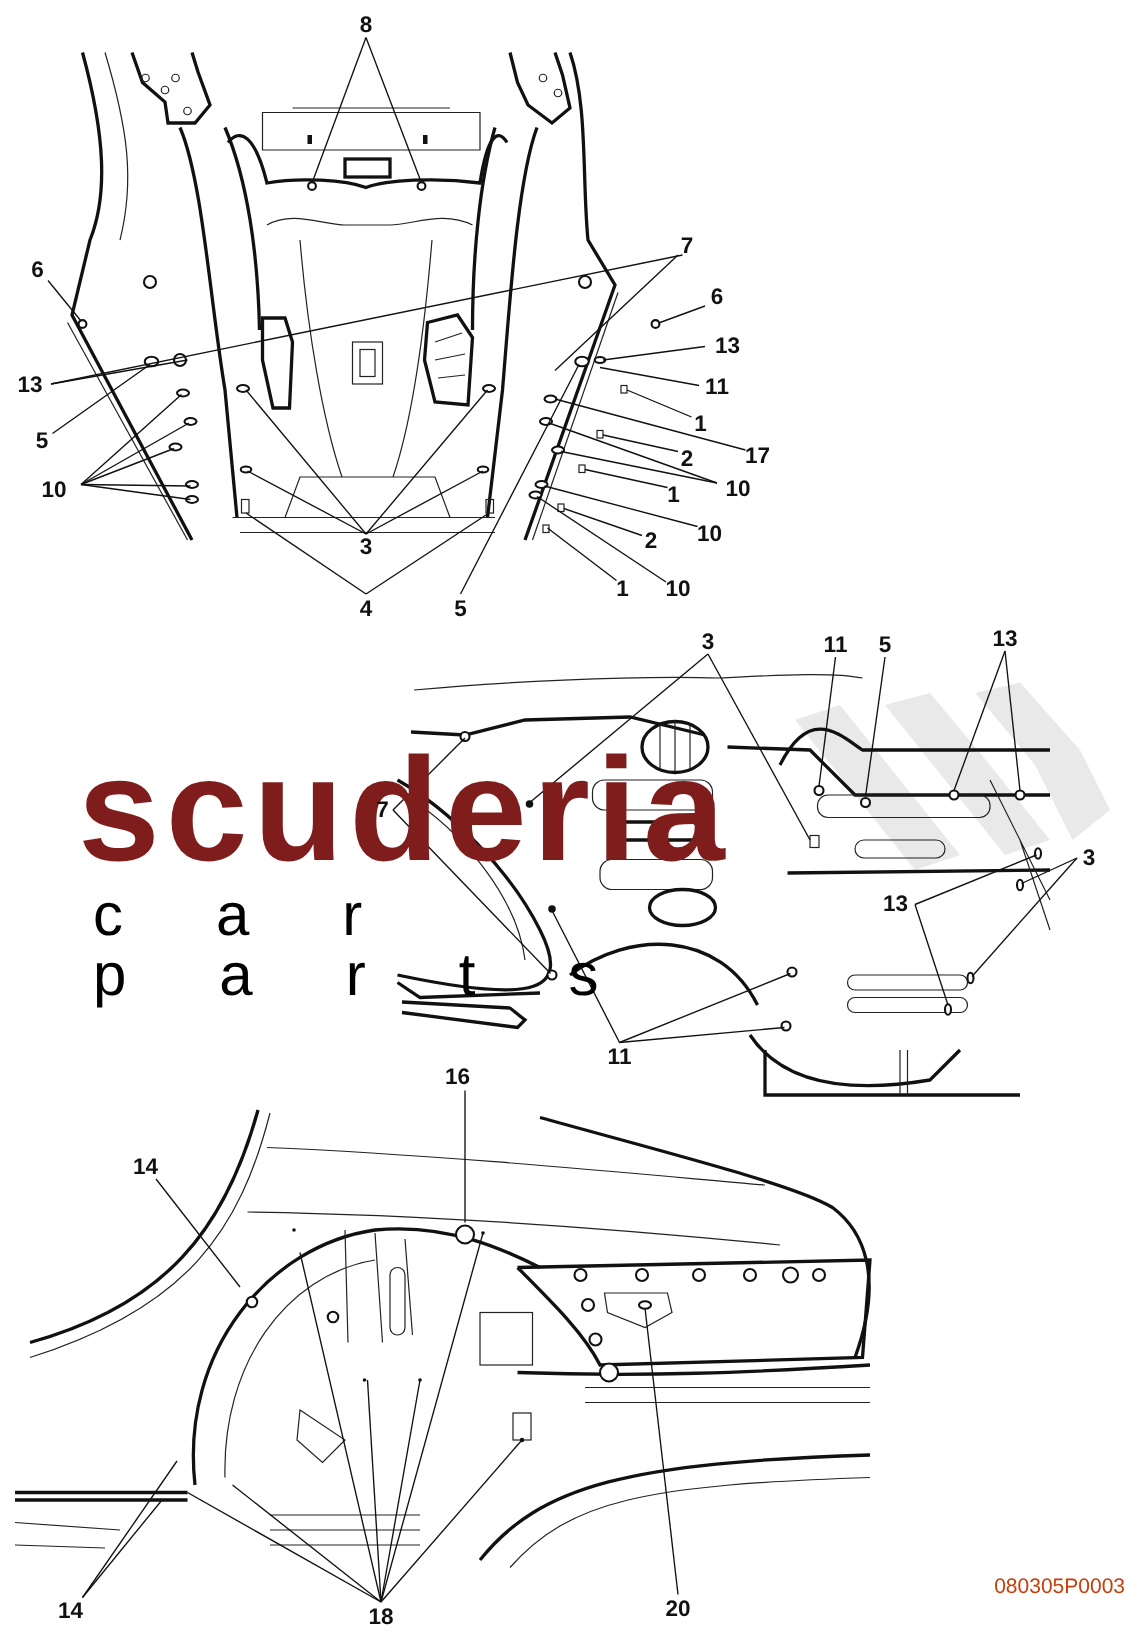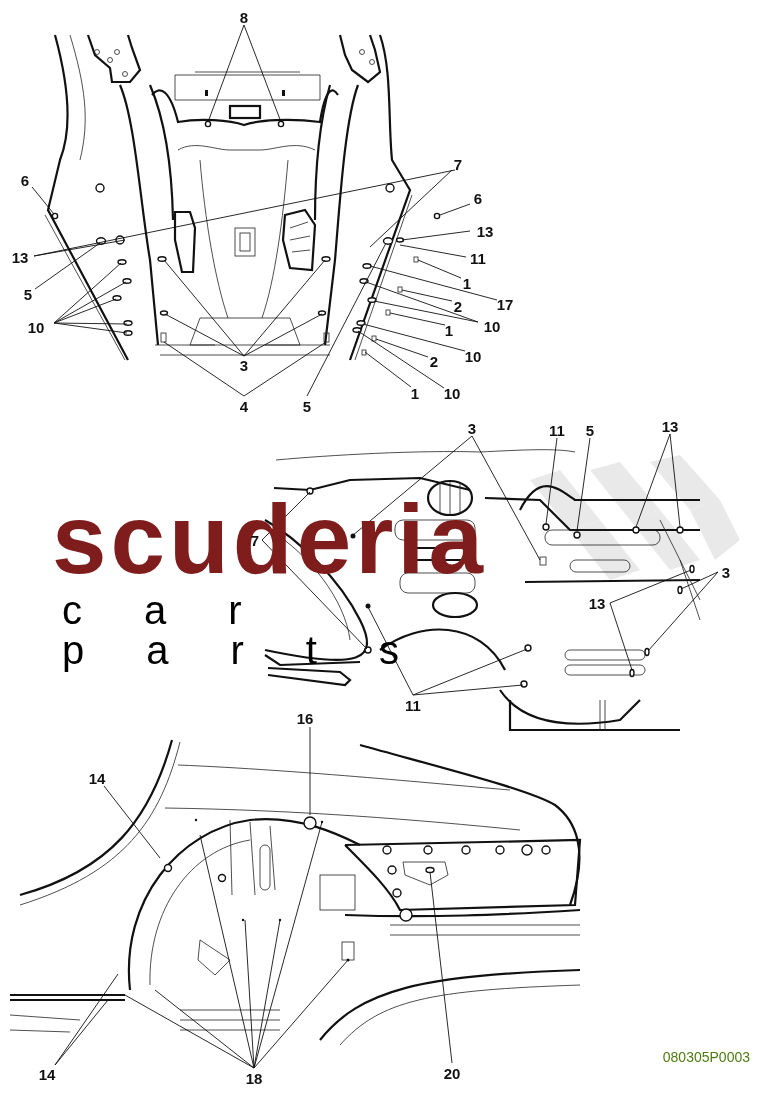--- a/index.html
+++ b/index.html
@@ -5,21 +5,21 @@
   html, body { margin:0; padding:0; background:#ffffff; }
   body { width:758px; height:1100px; position:relative; overflow:hidden;
          font-family:"Liberation Sans", sans-serif; }
   #diagram { position:absolute; left:0; top:0; width:758px; height:1100px; }
   .wm-main { position:absolute; left:52px; top:490px; font-size:98px; font-weight:bold;
              color:#7f1d1d; letter-spacing:4px; line-height:1; font-family:"Liberation Sans", sans-serif; }
   .wm-sub { position:absolute; left:62px; top:590px; font-size:40px; color:#000000;
             letter-spacing:62px; line-height:1; font-family:"Liberation Sans", sans-serif; }
   .callout { position:absolute; font-size:15px; font-weight:bold; color:#111; line-height:1;
              transform:translate(-50%,-50%); white-space:nowrap; }
-  .code { position:absolute; right:8px; top:1049px; font-size:14px; color:#4d7c0f; }
+  .code { position:absolute; right:8px; top:1049px; font-size:14px; color:#c2410c; }
   svg line.lead { stroke:#111; stroke-width:0.9; }
   svg .thick { stroke:#111; stroke-width:2.2; fill:none; }
   svg .thin { stroke:#222; stroke-width:0.8; fill:none; }
   svg .hole { stroke:#111; stroke-width:1.4; fill:#fff; }
   svg .dark { fill:#111; }
 </style>
 </head>
 <body>
 
 <svg id="diagram" viewBox="0 0 758 1100" xmlns="http://www.w3.org/2000/svg">

